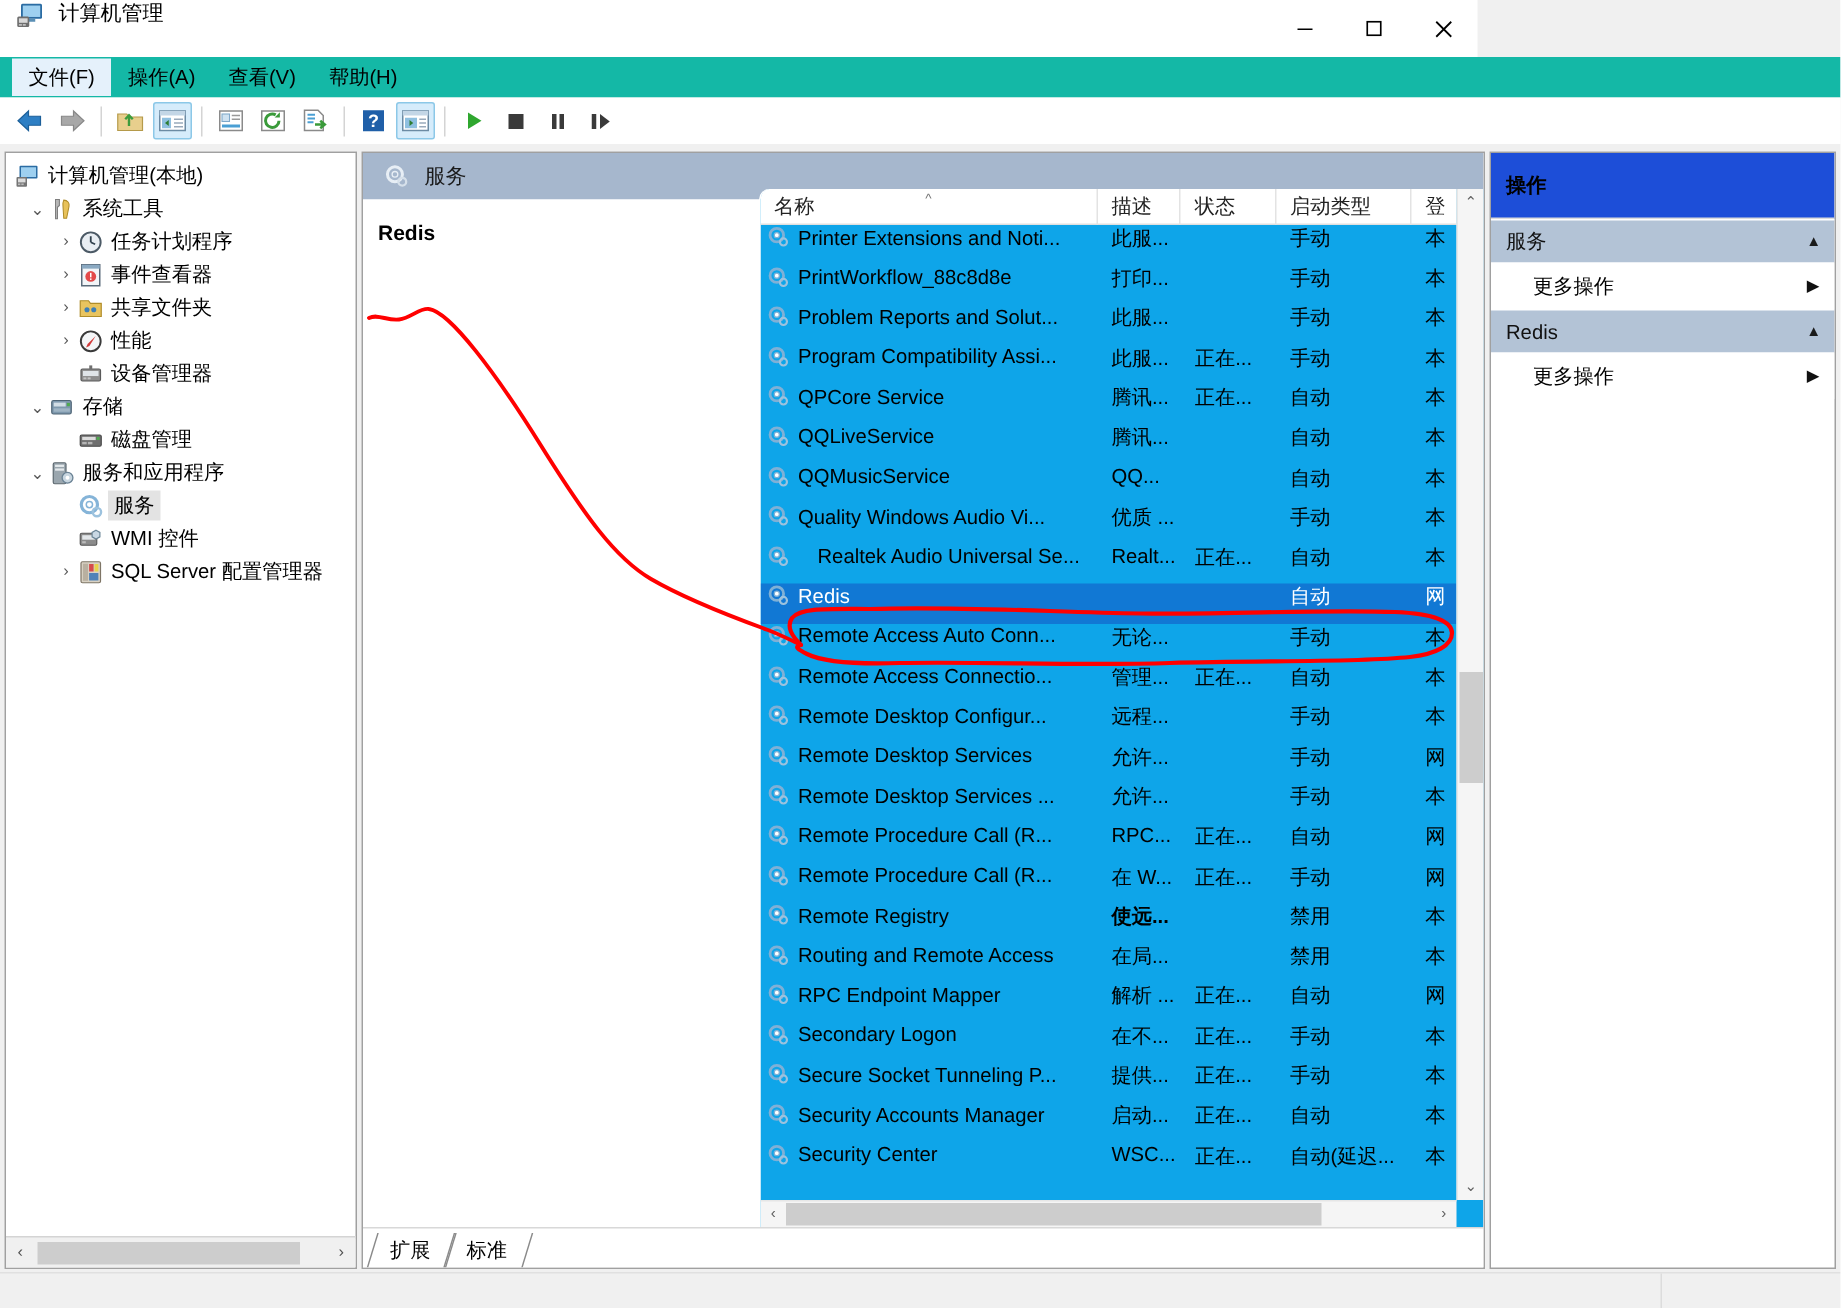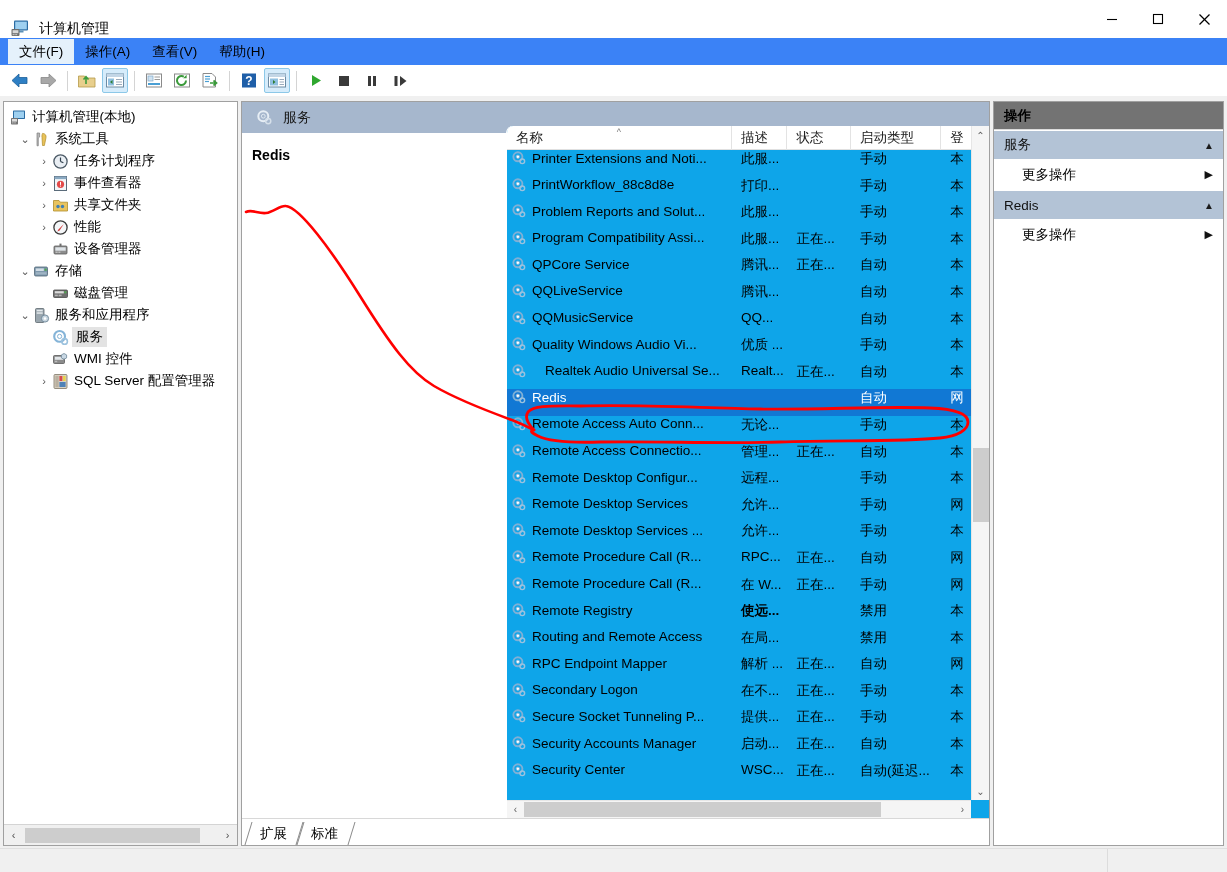--- a/index.html
+++ b/index.html
@@ -10,36 +10,36 @@
     font-family: "Liberation Sans", "DejaVu Sans", sans-serif;
     font-size: 13px;
     background: #ffffff;
     color: #000;
     -webkit-font-smoothing: antialiased;
   }
   #app { position: relative; width: 1227px; height: 872px; background:#f0f0f0; }
 
   
   .titlebar {
-    position:absolute; left:0; top:0; width:1227px; height:38px;
-    background:#ffffff; display:flex; align-items:flex-end;
+    position:absolute; left:0; top:0; width:985px; height:38px;
+    background:#ffffff; display:flex; align-items:flex-start;
   }
   .title-icon { margin-left:10px; width:20px; height:20px; position:relative; flex:none; }
   .title-text { margin-left:9px; font-size:14px; color:#000; }
   .win-controls { position:absolute; right:0; top:0; height:38px; display:flex; }
   .win-btn {
     width:46px; height:38px; display:flex; align-items:center; justify-content:center;
     background:transparent;
   }
   .win-btn svg { display:block; }
 
   
   .menubar {
     position:absolute; left:0; top:38px; width:1227px; height:27px;
-    background:#3b82f6; display:flex; align-items:center; padding-left:8px;
+    background:#14b8a6; display:flex; align-items:center; padding-left:8px;
   }
   .menu-item {
     padding:4px 11px; font-size:13.5px; color:#000; line-height:17px;
   }
   .menu-item.active { background:#e5f1fb; }
 
   
   .toolbar {
     position:absolute; left:0; top:65px; width:1227px; height:31px;
     background:#ffffff; display:flex; align-items:center; padding-left:6px;
@@ -173,22 +173,22 @@
   }
   .tab .edge-l { left:0; transform:skewX(-17deg); }
   .tab .edge-r { right:0; transform:skewX(-17deg); }
 
   
   .act-pane {
     position:absolute; left:993px; top:5px; width:231px; height:745px;
     background:#fff; border:1px solid #a0a0a0; overflow:hidden;
   }
   .act-title {
-    height:28px; display:flex; align-items:center; padding-left:10px;
-    font-size:13.5px; font-weight:bold; background:#737373; border-bottom:1px solid #dcdcdc;
+    height:44px; display:flex; align-items:center; padding-left:10px;
+    font-size:13.5px; font-weight:bold; background:#1d4ed8; border-bottom:1px solid #dcdcdc;
   }
   .act-group {
     height:29px; background:#b3c3d6; display:flex; align-items:center;
     padding:0 9px 0 10px; font-size:13.5px; color:#111;
     border-top:1px solid #fff;
   }
   .act-group .gname { flex:1; }
   .act-group .chev { font-size:10px; color:#1b1b1b; }
   .act-item {
     height:31px; display:flex; align-items:center; padding:0 10px 0 28px;

